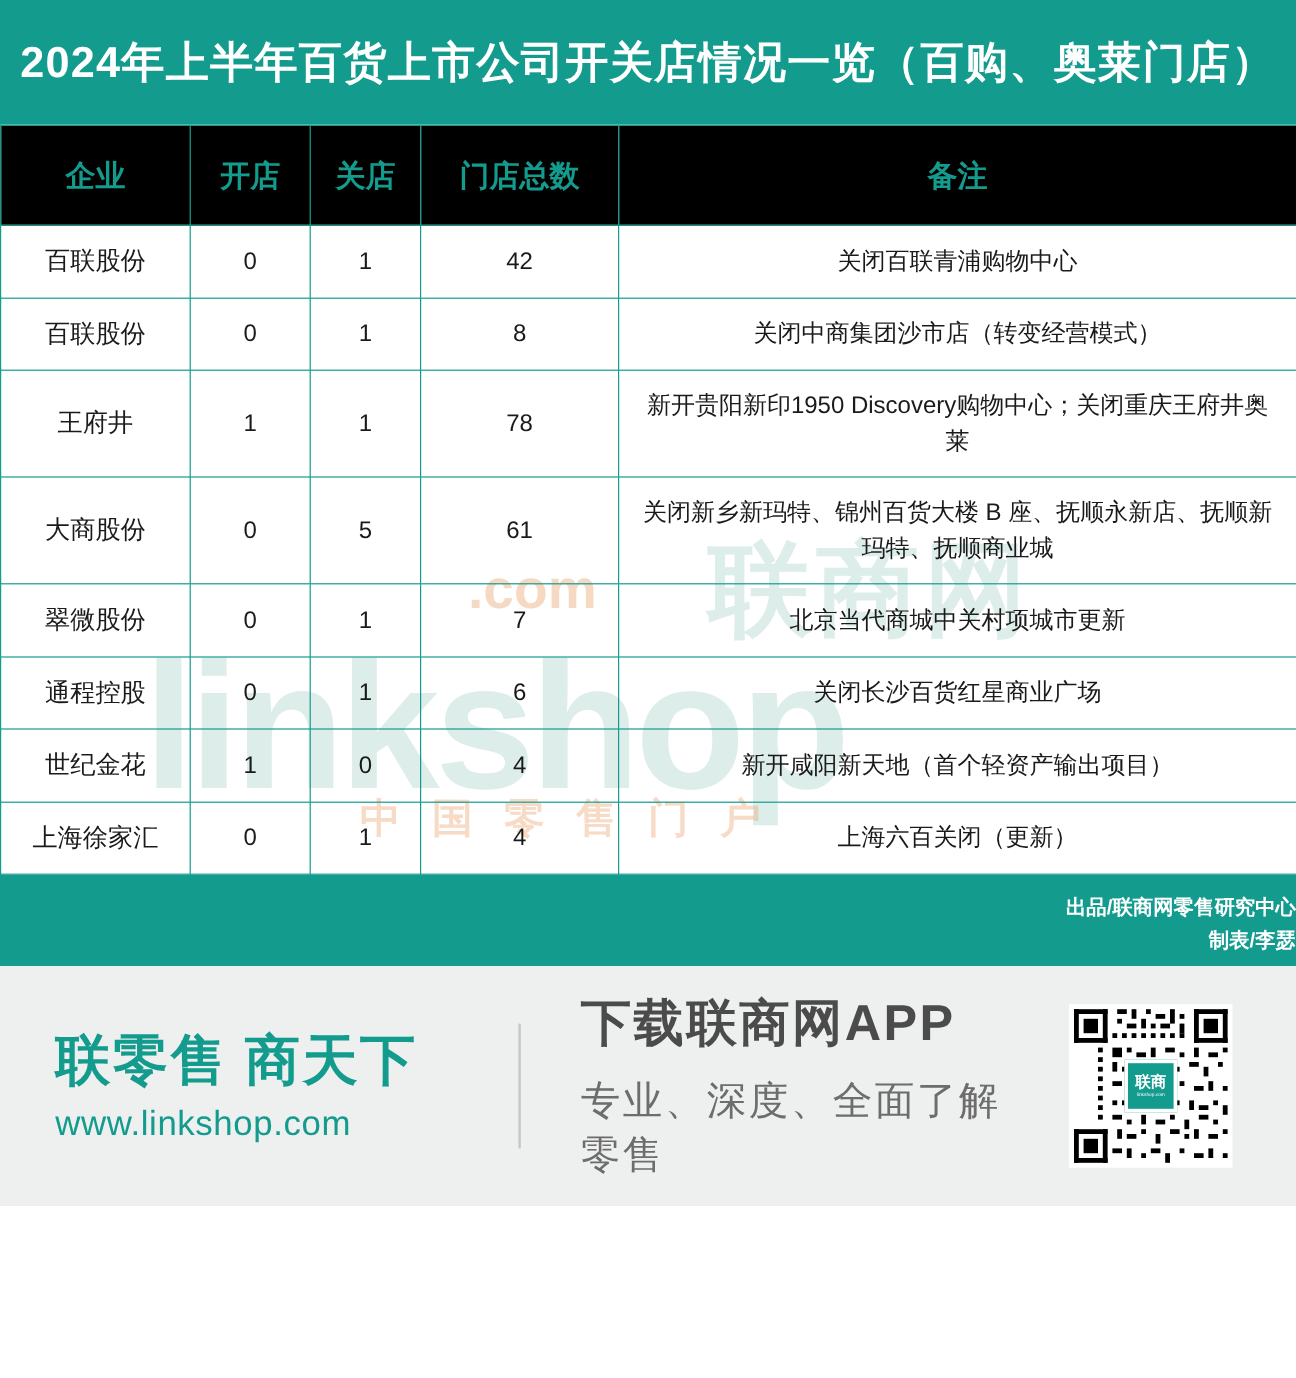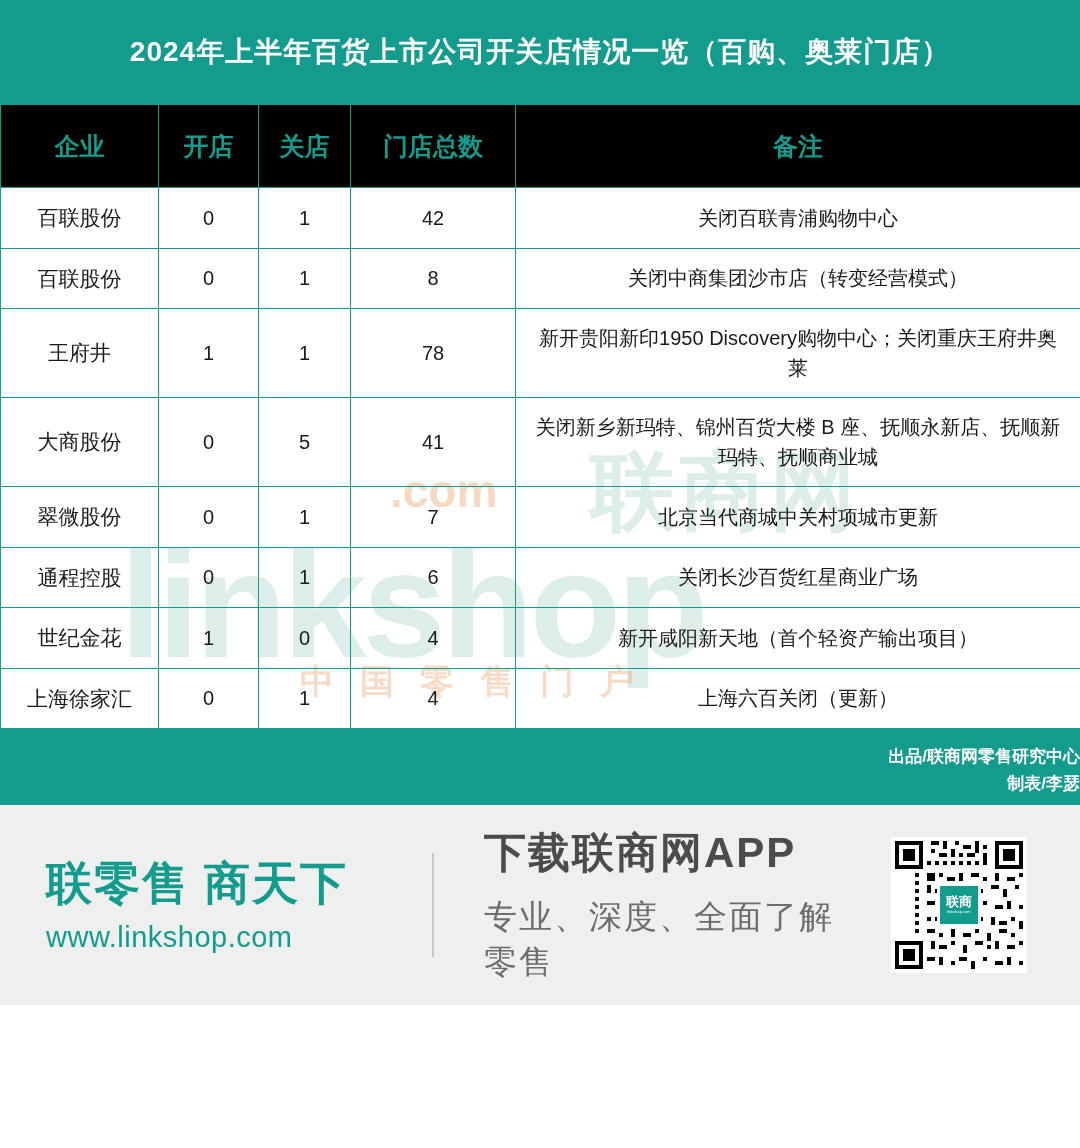--- a/index.html
+++ b/index.html
@@ -25,21 +25,21 @@
   .title-bar {
     height: 104px;
     background: #139b8e;
     color: #ffffff;
     display: flex;
     align-items: center;
     justify-content: center;
     text-align: center;
   }
   .title-text {
-    font-size: 28px;
+    font-size: 36px;
     font-weight: bold;
     letter-spacing: 1px;
   }
 
   
   .table-wrap {
     position: relative;
     background: #ffffff;
   }
   table.data-table {
@@ -295,21 +295,21 @@
           <td class="company">王府井</td>
           <td class="num">1</td>
           <td class="num">1</td>
           <td class="num">78</td>
           <td class="note">新开贵阳新印1950 Discovery购物中心；关闭重庆王府井奥莱</td>
         </tr>
         <tr>
           <td class="company">大商股份</td>
           <td class="num">0</td>
           <td class="num">5</td>
-          <td class="num">41</td>
+          <td class="num">61</td>
           <td class="note">关闭新乡新玛特、锦州百货大楼 B 座、抚顺永新店、抚顺新玛特、抚顺商业城</td>
         </tr>
         <tr>
           <td class="company">翠微股份</td>
           <td class="num">0</td>
           <td class="num">1</td>
           <td class="num">7</td>
           <td class="note">北京当代商城中关村项城市更新</td>
         </tr>
         <tr>

